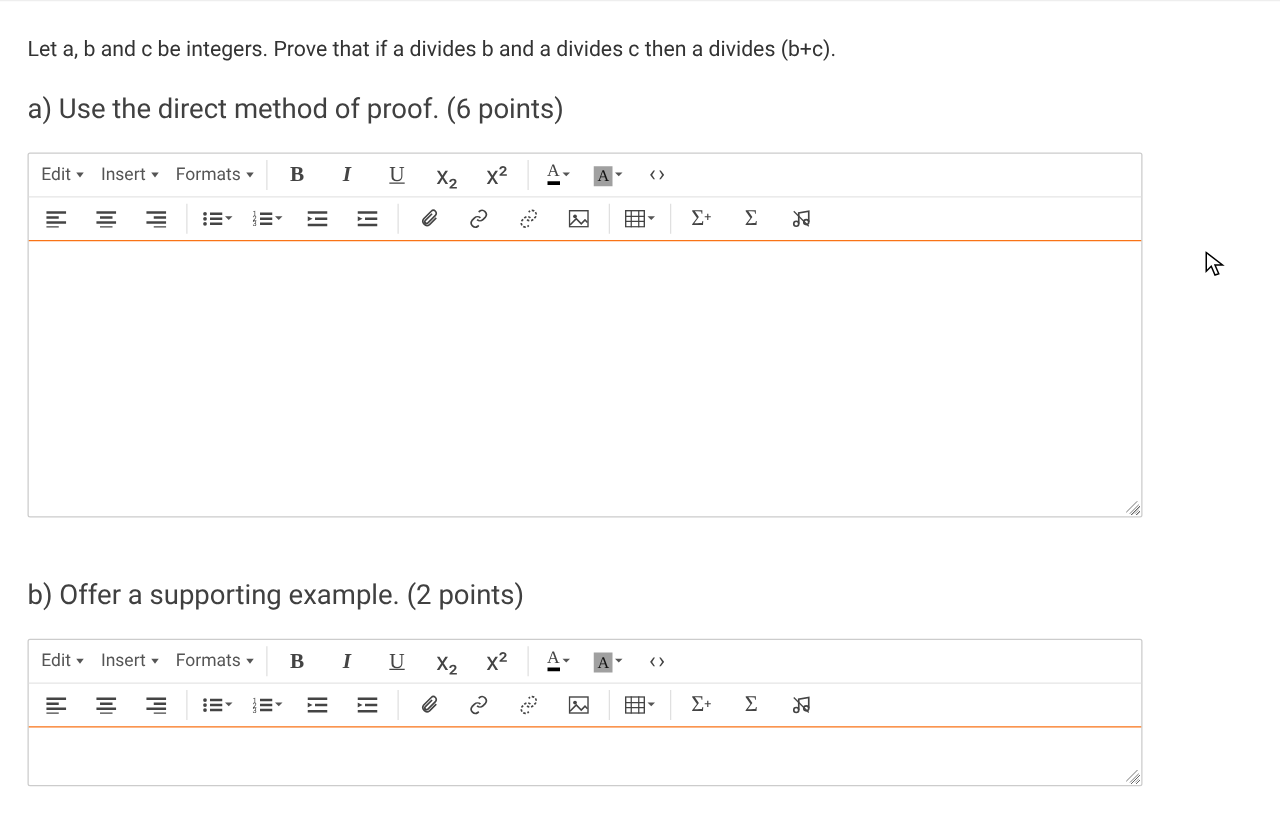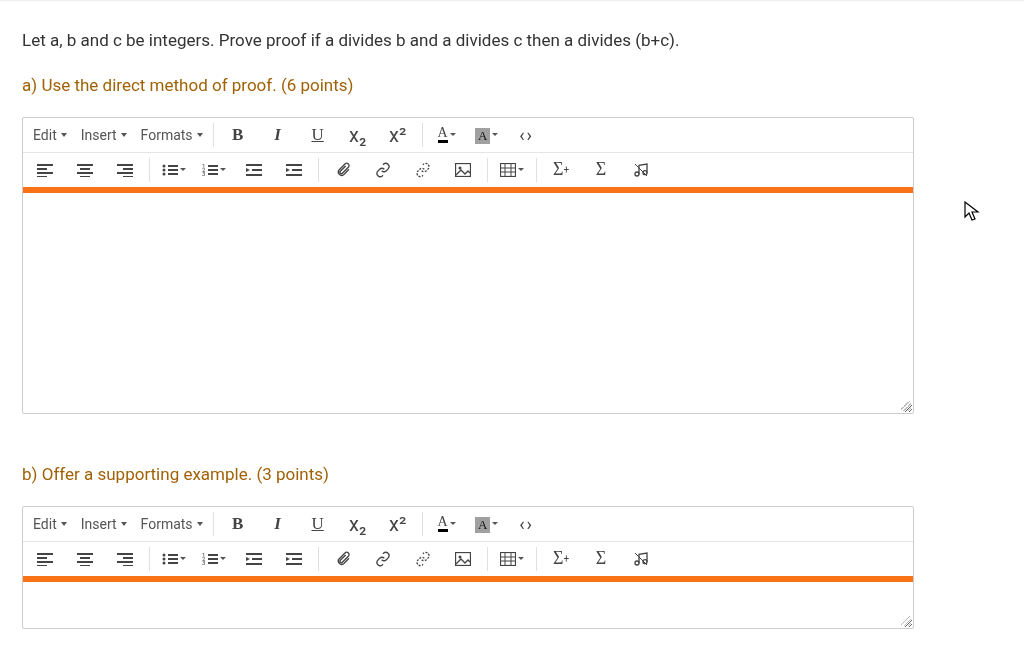--- a/index.html
+++ b/index.html
@@ -18,33 +18,33 @@
     box-sizing: border-box;
     border-top: 1px solid #eee;
   }
   .question-text {
     font-size: 17px;
     color: #333;
     margin: 8px 0 22px 0;
     line-height: 1.4;
   }
   .part-text {
-    font-size: 17px;
-    color: #a16207;
+    font-size: 22px;
+    color: #404040;
     margin: 0 0 22px 0;
   }
   .editor {
     width: 890px;
     border: 1px solid #ccc;
     border-radius: 2px;
     margin-bottom: 50px;
     background: #fff;
   }
   .toolbar {
-    border-bottom: 6px solid #f97316;
+    border-bottom: 1px solid #f97316;
   }
   .toolbar-row {
     display: flex;
     align-items: center;
     height: 34px;
     padding: 0 2px;
   }
   .toolbar-row + .toolbar-row {
     border-top: 1px solid #e5e5e5;
   }
@@ -152,21 +152,21 @@
     font-family: "Times New Roman", serif;
     font-size: 18px;
     font-weight: 500;
   }
 </style>
 </head>
 <body>
 
 <div class="page">
 
-  <div class="question-text">Let a, b and c be integers. Prove proof if a divides b and a divides c then a divides (b+c).</div>
+  <div class="question-text">Let a, b and c be integers. Prove that if a divides b and a divides c then a divides (b+c).</div>
 
   <div class="part-text">a) Use the direct method of proof. (6 points)</div>
 
   <div class="editor">
     <div class="toolbar">
       <div class="toolbar-row">
         <div class="menu">
             <span>Edit</span>
             <span class="caret"></span>
           </div>
@@ -339,21 +339,21 @@
               <circle cx="6" cy="18" r="3"></circle>
               <circle cx="18" cy="16" r="3"></circle>
             <line x1="3" y1="3" x2="21" y2="21" stroke="#444" stroke-width="1.5"></line>
           </svg>
         </div>
       </div>
     </div>
     <div class="editor-area" contenteditable="true" style=""></div>
   </div>
 
-  <div class="part-text">b) Offer a supporting example. (3 points)</div>
+  <div class="part-text">b) Offer a supporting example. (2 points)</div>
 
   <div class="editor" style="margin-bottom:0">
     <div class="toolbar">
       <div class="toolbar-row">
         <div class="menu">
             <span>Edit</span>
             <span class="caret"></span>
           </div>
         <div class="menu">
             <span>Insert</span>

